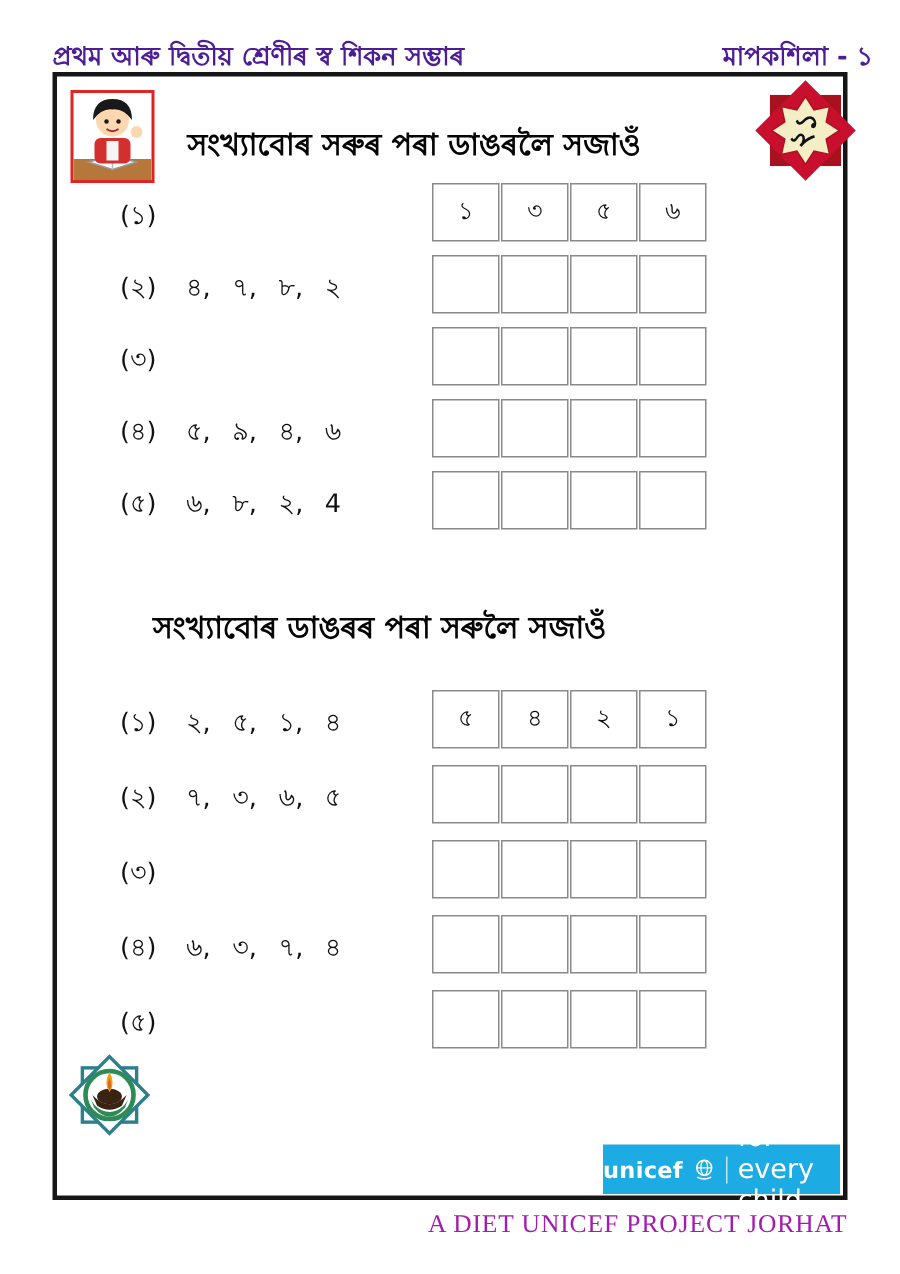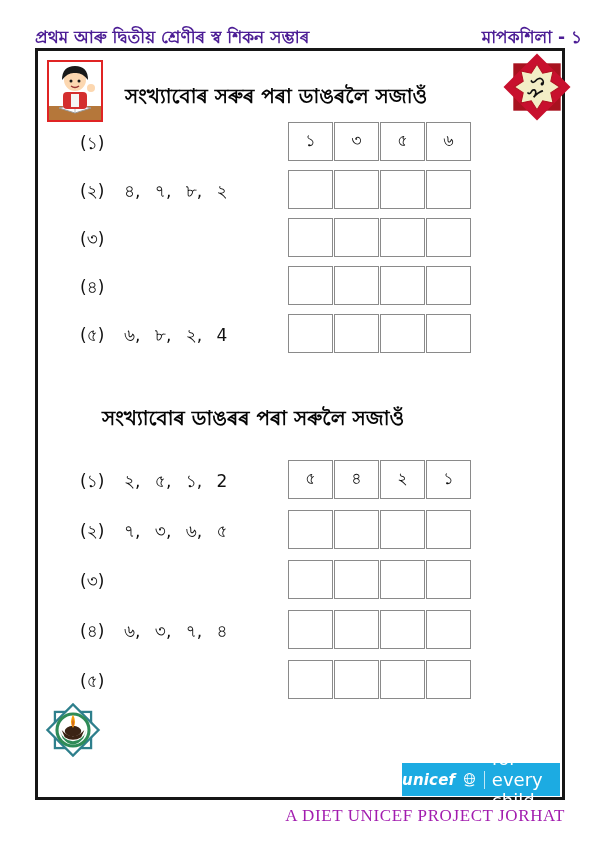--- a/index.html
+++ b/index.html
@@ -32,21 +32,21 @@
   .plabel{position:absolute;left:42px;top:8px;font-size:17px;color:#111;}
   .pnums{position:absolute;left:86px;top:8px;font-size:17px;color:#111;word-spacing:9px;}
   .boxes{position:absolute;left:250px;top:0;display:flex;gap:1px;}
   .abox{width:43px;height:37px;border:1px solid #8a8a8a;background:#fff;
         display:flex;align-items:center;justify-content:center;font-size:16px;color:#111;}
 
   
   .diet-logo{position:absolute;left:4px;bottom:36px;width:62px;height:62px;}
   .unicef{position:absolute;right:2px;bottom:1px;width:158px;height:33px;background:#1cabe2;
           display:flex;align-items:center;justify-content:center;gap:7px;color:#fff;}
-  .unicef .brand{font-size:15px;font-weight:bold;letter-spacing:.2px;font-style:italic;}
+  .unicef .brand{font-size:15px;font-weight:bold;letter-spacing:.2px;}
   .unicef .sep{width:1px;height:18px;background:#bfe8f7;}
   .unicef .tag{font-size:18px;font-weight:normal;}
 
   .footer{position:absolute;right:35px;top:806px;font-family:"Liberation Serif","DejaVu Serif",serif;
           font-size:17px;letter-spacing:.6px;color:#a21caf;}
 </style>
 </head>
 <body>
 
 <div class="page">
@@ -110,20 +110,21 @@
       <div class="boxes">
         <div class="abox"></div>
         <div class="abox"></div>
         <div class="abox"></div>
         <div class="abox"></div>
       </div>
     </div>
 
     <div class="prob-row" style="top:215px">
       <span class="plabel">(৪)</span>
+      <span class="pnums">৫, ৯, ৪, ৬</span>
       <div class="boxes">
         <div class="abox"></div>
         <div class="abox"></div>
         <div class="abox"></div>
         <div class="abox"></div>
       </div>
     </div>
 
     <div class="prob-row" style="top:263px">
       <span class="plabel">(৫)</span>
@@ -133,21 +134,21 @@
         <div class="abox"></div>
         <div class="abox"></div>
         <div class="abox"></div>
       </div>
     </div>
 
     <div class="sec-title sec2-title">সংখ্যাবোৰ ডাঙৰৰ পৰা সৰুলৈ সজাওঁ</div>
 
     <div class="prob-row" style="top:409px">
       <span class="plabel">(১)</span>
-      <span class="pnums">২, ৫, ১, 2</span>
+      <span class="pnums">২, ৫, ১, ৪</span>
       <div class="boxes">
         <div class="abox">৫</div>
         <div class="abox">৪</div>
         <div class="abox">২</div>
         <div class="abox">১</div>
       </div>
     </div>
 
     <div class="prob-row" style="top:459px">
       <span class="plabel">(২)</span>

